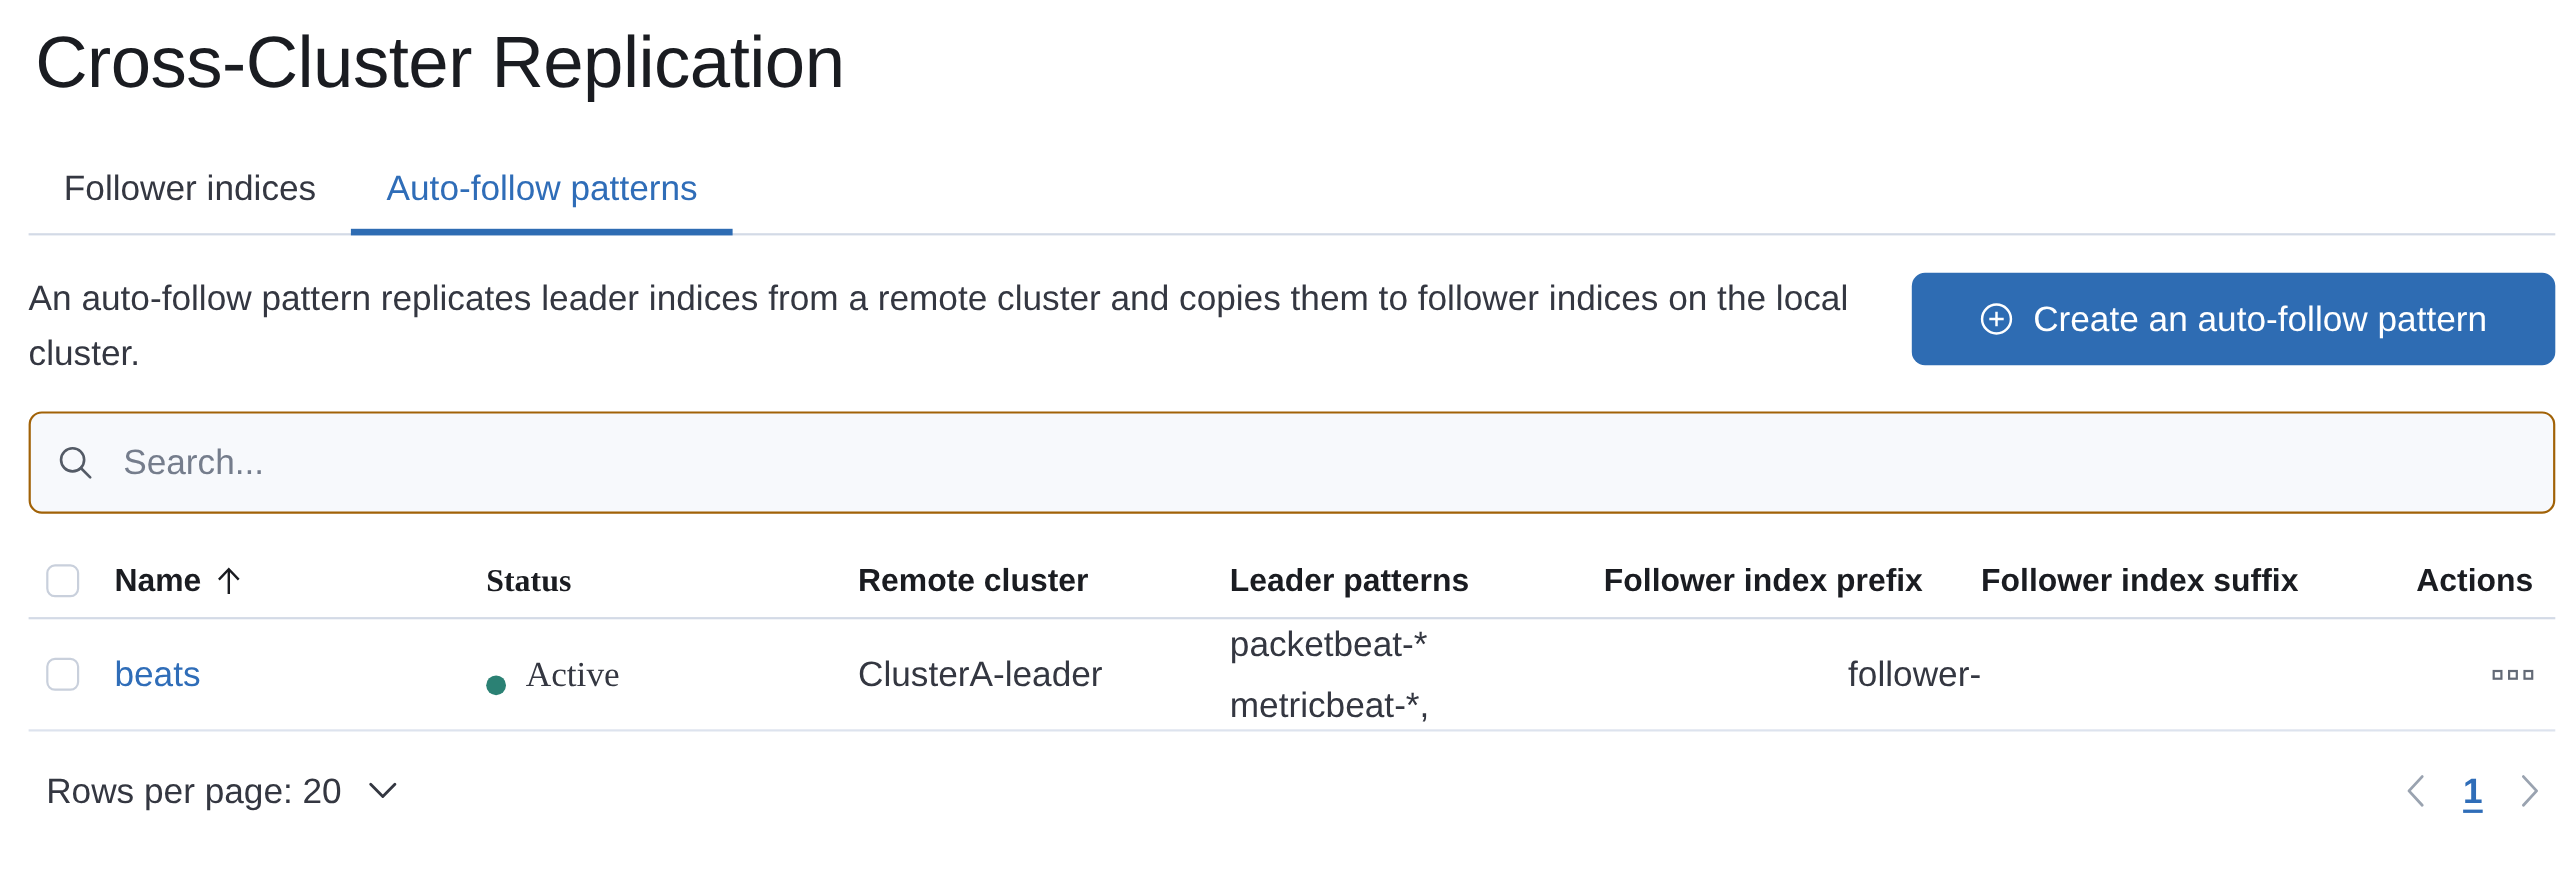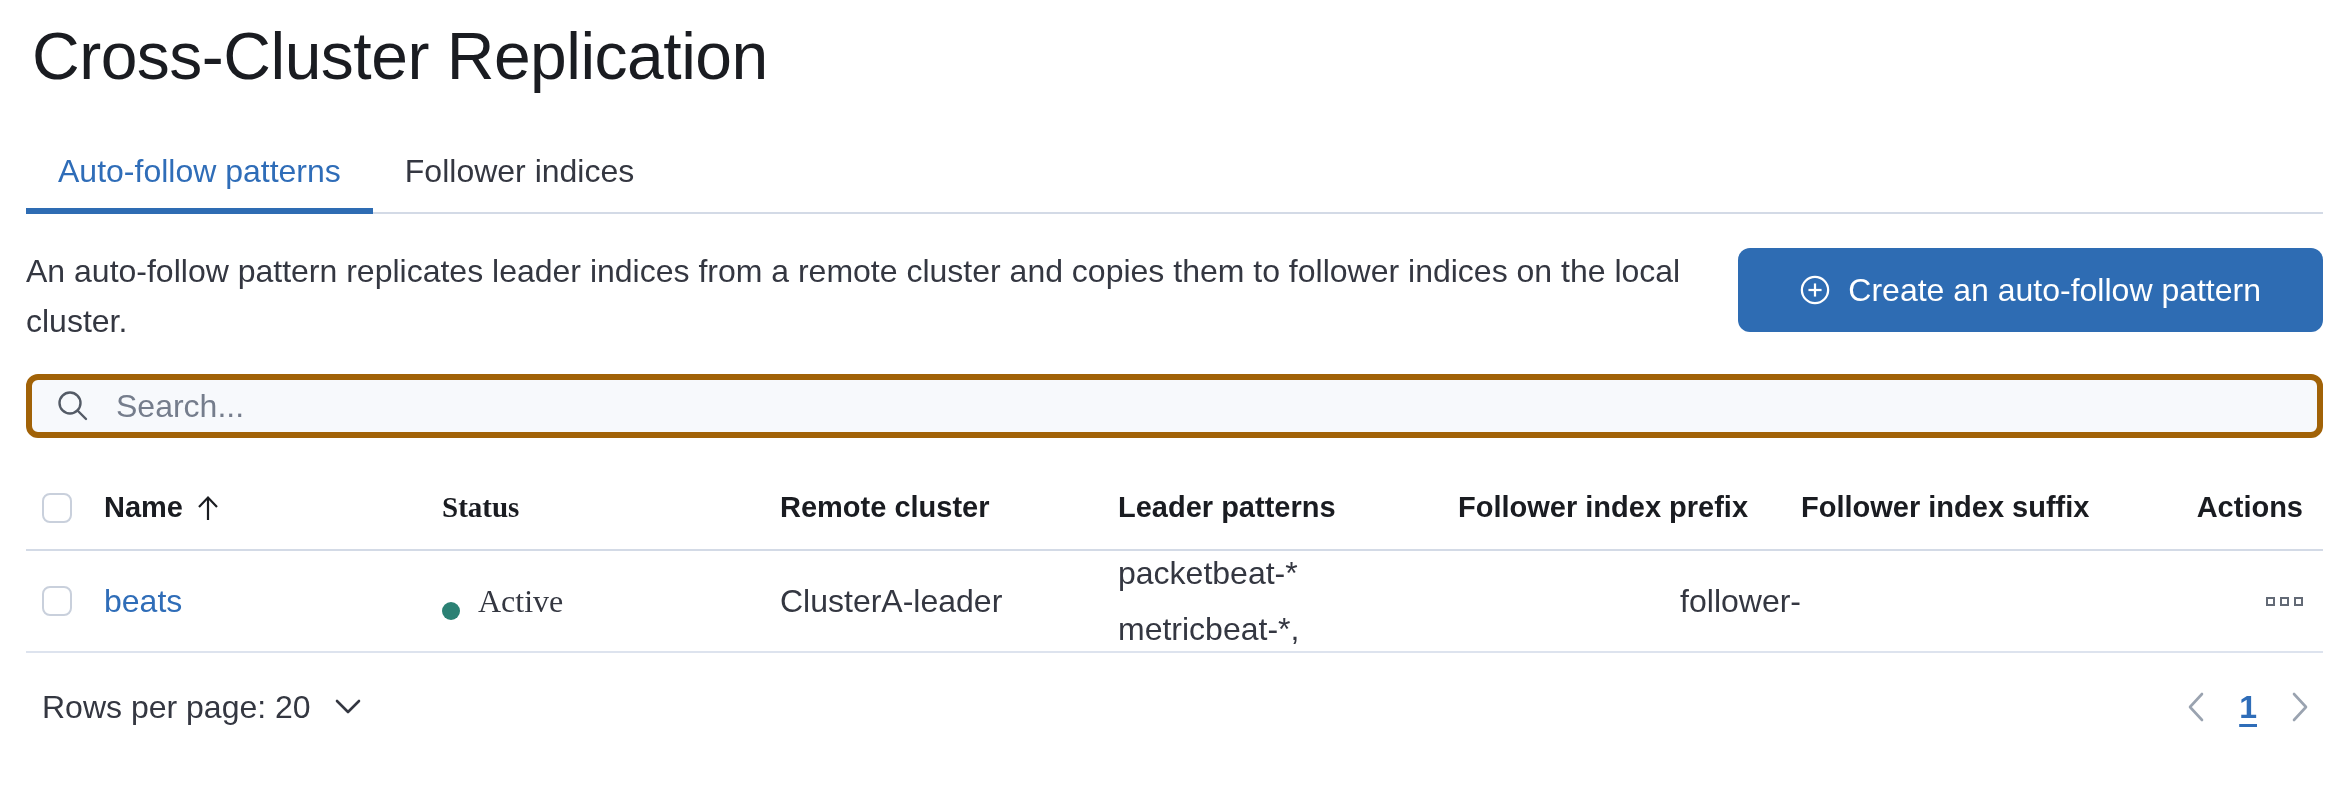--- a/index.html
+++ b/index.html
@@ -19,30 +19,30 @@
 
   
   .section-header { display:flex; justify-content:space-between; align-items:flex-start; margin-top:32px;gap:16px; }
   .description { width:1700px; font-size:32px; line-height:50px; color:#343741; }
   .btn-primary { flex:none; display:flex; align-items:center; gap:18px; height:84px; padding:0 62px;
                  background:#2e6cb3; border:none; border-radius:12px; color:#ffffff; font-size:32px;
                  font-family:"Liberation Sans", sans-serif; cursor:pointer; margin-top:2px; }
   .plus-circle { width:30px; height:30px; flex:none; }
 
   
-  .search-bar { margin-top:28px; height:64px; background:#f7f9fc; border:6px solid #a16207; border-radius:12px;
+  .search-bar { margin-top:28px; height:93px; background:#f7f9fc; border:2px solid #a16207; border-radius:12px;
                 display:flex; align-items:center; padding:0 24px; }
   .search-icon { width:34px; height:34px; flex:none; margin-right:26px; }
   .search-input { flex:1; border:none; outline:none; background:transparent; font-size:32px;
                   font-family:"Liberation Sans", sans-serif; color:#343741; }
   .search-input::placeholder { color:#757d8c; }
 
   
   .table { margin-top:0; }
-  .thead { display:flex; align-items:center; height:113px; padding-top:28px; border-bottom:2px solid #d3dae6; }
+  .thead { display:flex; align-items:center; height:96px; padding-top:28px; border-bottom:2px solid #d3dae6; }
   .trow  { display:flex; align-items:center; height:102px; border-bottom:2px solid #dde3ee; }
   .col-check { width:78px; padding-left:16px; }
   .col-name   { width:338px; }
   .col-status { width:338px;font-family:Liberation Serif, serif; }
   .col-remote { width:338px; }
   .col-leader { width:340px; }
   .col-prefix { width:343px;text-align:right; }
   .col-suffix { width:346px; }
   .col-actions{ flex:1; display:flex; justify-content:flex-end; padding-right:20px; }
   .th { font-size:29px; font-weight:700; color:#1a1c21; display:flex; align-items:center; gap:12px; }
@@ -67,22 +67,22 @@
               text-underline-offset:6px; cursor:pointer; }
 </style>
 </head>
 <body>
 
 <div class="page">
 
   <h1 class="page-title">Cross-Cluster Replication</h1>
 
   <div class="tabs">
+    <div class="tab">Follower indices</div>
     <div class="tab active">Auto-follow patterns</div>
-    <div class="tab">Follower indices</div>
   </div>
 
   <div class="section-header">
     <p class="description">An auto-follow pattern replicates leader indices from a remote cluster and copies them to follower indices on the local cluster.</p>
     <button class="btn-primary">
       <svg class="plus-circle" viewBox="0 0 32 32">
         <circle cx="16" cy="16" r="14" fill="none" stroke="#ffffff" stroke-width="2.4"></circle>
         <line x1="16" y1="9" x2="16" y2="23" stroke="#ffffff" stroke-width="2.4"></line>
         <line x1="9" y1="16" x2="23" y2="16" stroke="#ffffff" stroke-width="2.4"></line>
       </svg>

